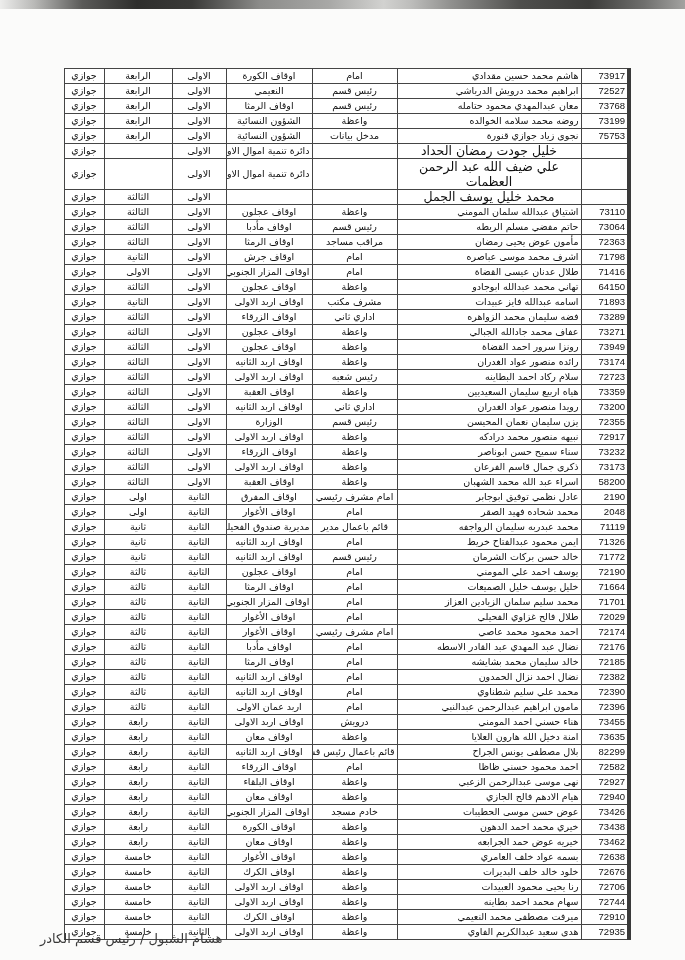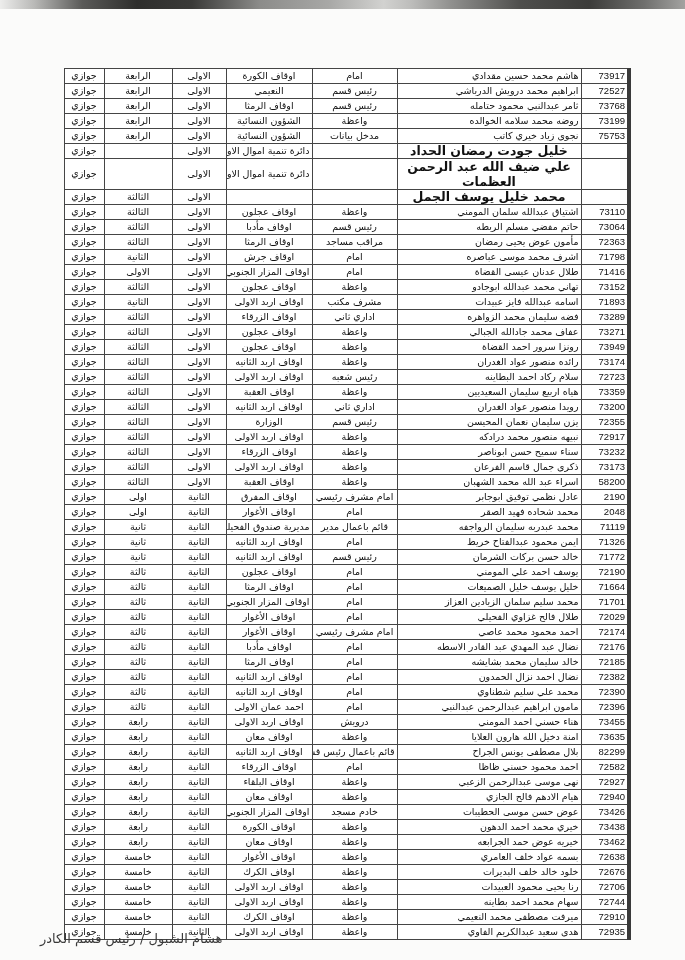--- a/index.html
+++ b/index.html
@@ -31,21 +31,21 @@
     white-space:nowrap;overflow:hidden;
     color:#101010;
   }
   td.c-num{
     font-family:"Liberation Sans",sans-serif;
     font-size:11px;text-align:right;direction:ltr;padding-right:1px;letter-spacing:0;
   }
   td.c-name{text-align:right;padding-right:4px;margin-top:25px;}
   td.c-pos,td.c-loc,td.c-level,td.c-grade,td.c-pass{text-align:center;font-size:9px;}
   tr.big td.c-name{
-    font-size:12.5px;font-weight:bold;text-align:center;
+    font-size:12.5px;font-weight:normal;text-align:center;
   }
   tr.tall td{height:30px;}
   tr.tall td.c-name{white-space:normal;line-height:1.2;}
   .footer{
     position:absolute;left:40px;top:931px;
     direction:rtl;font-size:13px;color:#3a3a3a;
     font-family:"DejaVu Sans",sans-serif;
   }
 </style>
 </head>
@@ -79,39 +79,39 @@
     <td class="c-num">72527</td>
     <td class="c-name">ابراهيم محمد درويش الدرباشي</td>
     <td class="c-pos">رئيس قسم</td>
     <td class="c-loc">النعيمي</td>
     <td class="c-level">الاولى</td>
     <td class="c-grade">الرابعة</td>
     <td class="c-pass">جوازي</td>
   </tr>
           <tr>
     <td class="c-num">73768</td>
-    <td class="c-name">ثامر عبدالنبي محمود حتامله</td>
+    <td class="c-name">معان عبدالمهدي محمود حتامله</td>
     <td class="c-pos">رئيس قسم</td>
     <td class="c-loc">اوقاف الرمثا</td>
     <td class="c-level">الاولى</td>
     <td class="c-grade">الرابعة</td>
     <td class="c-pass">جوازي</td>
   </tr>
           <tr>
     <td class="c-num">73199</td>
     <td class="c-name">روضه محمد سلامه الخوالده</td>
     <td class="c-pos">واعظة</td>
     <td class="c-loc">الشؤون النسائية</td>
     <td class="c-level">الاولى</td>
     <td class="c-grade">الرابعة</td>
     <td class="c-pass">جوازي</td>
   </tr>
           <tr>
     <td class="c-num">75753</td>
-    <td class="c-name">نجوى زياد خيري كاتب</td>
+    <td class="c-name">نجوى زياد جوازي قنورة</td>
     <td class="c-pos">مدخل بيانات</td>
     <td class="c-loc">الشؤون النسائية</td>
     <td class="c-level">الاولى</td>
     <td class="c-grade">الرابعة</td>
     <td class="c-pass">جوازي</td>
   </tr>
           <tr class="big">
     <td class="c-num"></td>
     <td class="c-name">خليل جودت رمضان الحداد</td>
     <td class="c-pos"></td>
@@ -177,21 +177,21 @@
           <tr>
     <td class="c-num">71416</td>
     <td class="c-name">طلال عدنان عيسى القضاة</td>
     <td class="c-pos">امام</td>
     <td class="c-loc">اوقاف المزار الجنوبي</td>
     <td class="c-level">الاولى</td>
     <td class="c-grade">الاولى</td>
     <td class="c-pass">جوازي</td>
   </tr>
           <tr>
-    <td class="c-num">73152</td>
+    <td class="c-num">64150</td>
     <td class="c-name">تهاني محمد عبدالله ابوجادو</td>
     <td class="c-pos">واعظة</td>
     <td class="c-loc">اوقاف عجلون</td>
     <td class="c-level">الاولى</td>
     <td class="c-grade">الثالثة</td>
     <td class="c-pass">جوازي</td>
   </tr>
           <tr>
     <td class="c-num">71893</td>
     <td class="c-name">اسامه عبدالله فايز عبيدات</td>
@@ -432,21 +432,21 @@
     <td class="c-pos">امام</td>
     <td class="c-loc">اوقاف اربد الثانيه</td>
     <td class="c-level">الثانية</td>
     <td class="c-grade">ثالثة</td>
     <td class="c-pass">جوازي</td>
   </tr>
           <tr>
     <td class="c-num">72396</td>
     <td class="c-name">مامون ابراهيم عبدالرحمن عبدالنبي</td>
     <td class="c-pos">امام</td>
-    <td class="c-loc">احمد عمان الاولى</td>
+    <td class="c-loc">اربد عمان الاولى</td>
     <td class="c-level">الثانية</td>
     <td class="c-grade">ثالثة</td>
     <td class="c-pass">جوازي</td>
   </tr>
           <tr>
     <td class="c-num">73455</td>
     <td class="c-name">هناء حسني احمد المومني</td>
     <td class="c-pos">درويش</td>
     <td class="c-loc">اوقاف اربد الاولى</td>
     <td class="c-level">الثانية</td>

